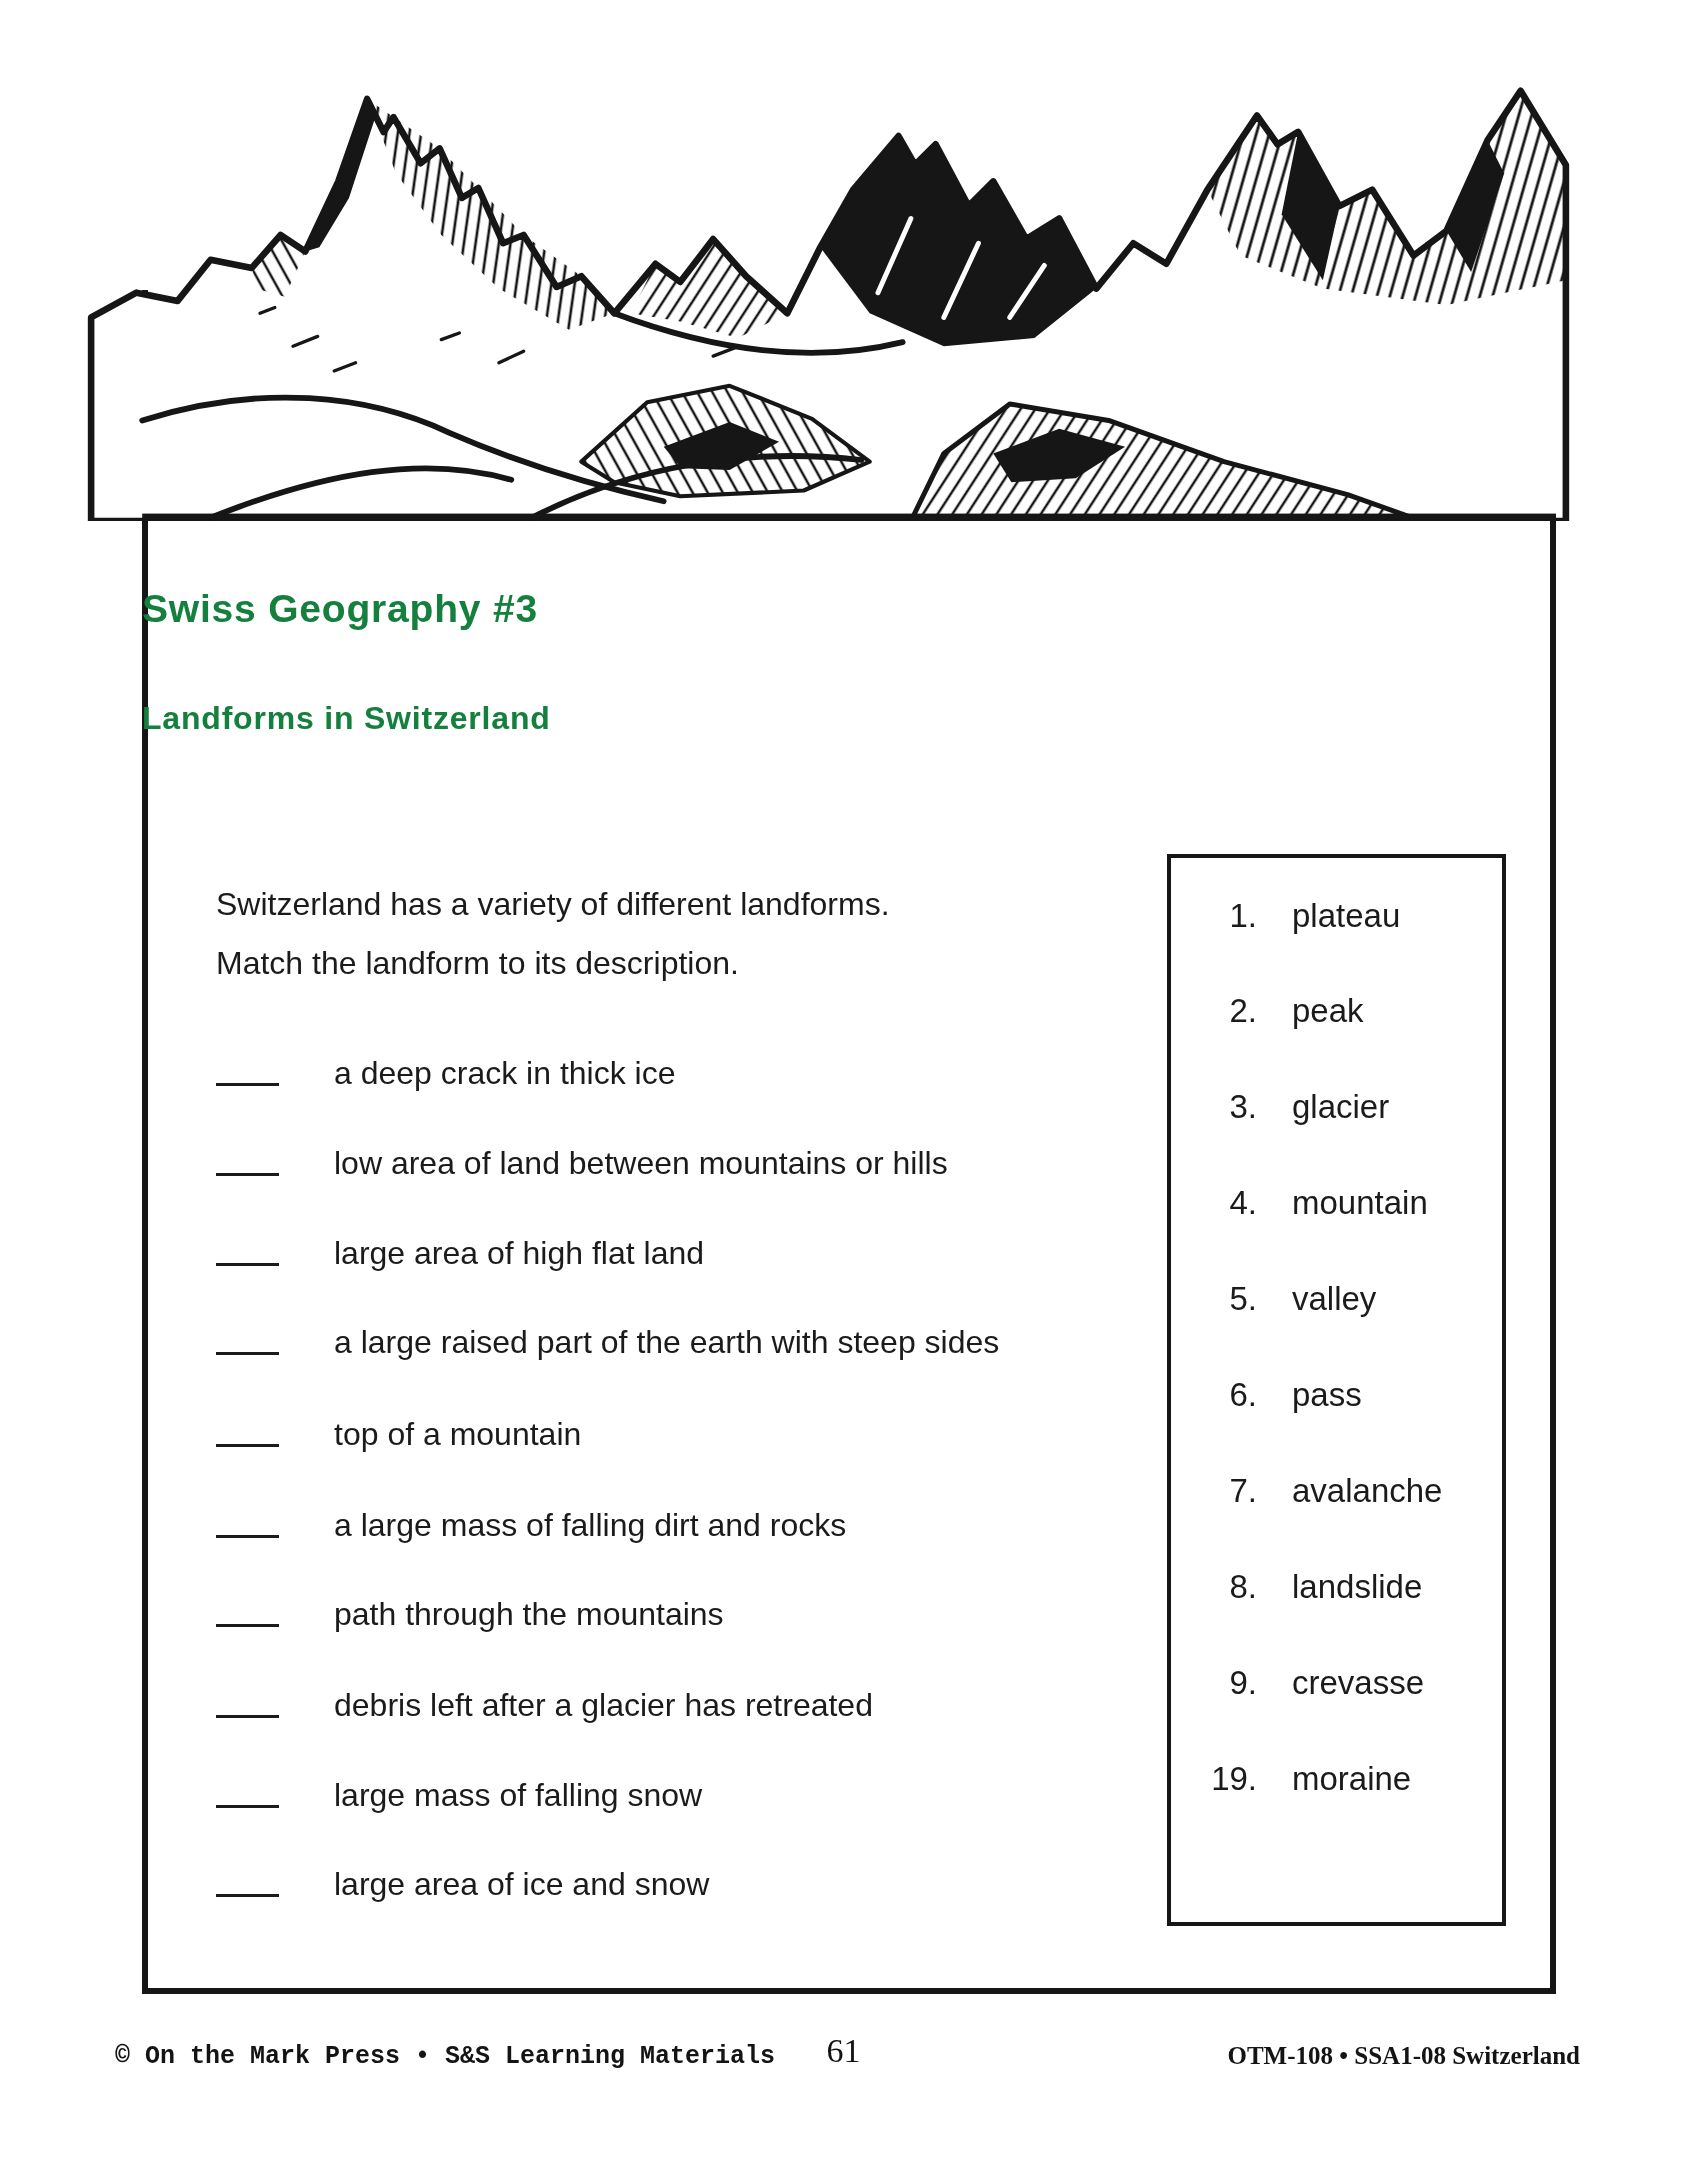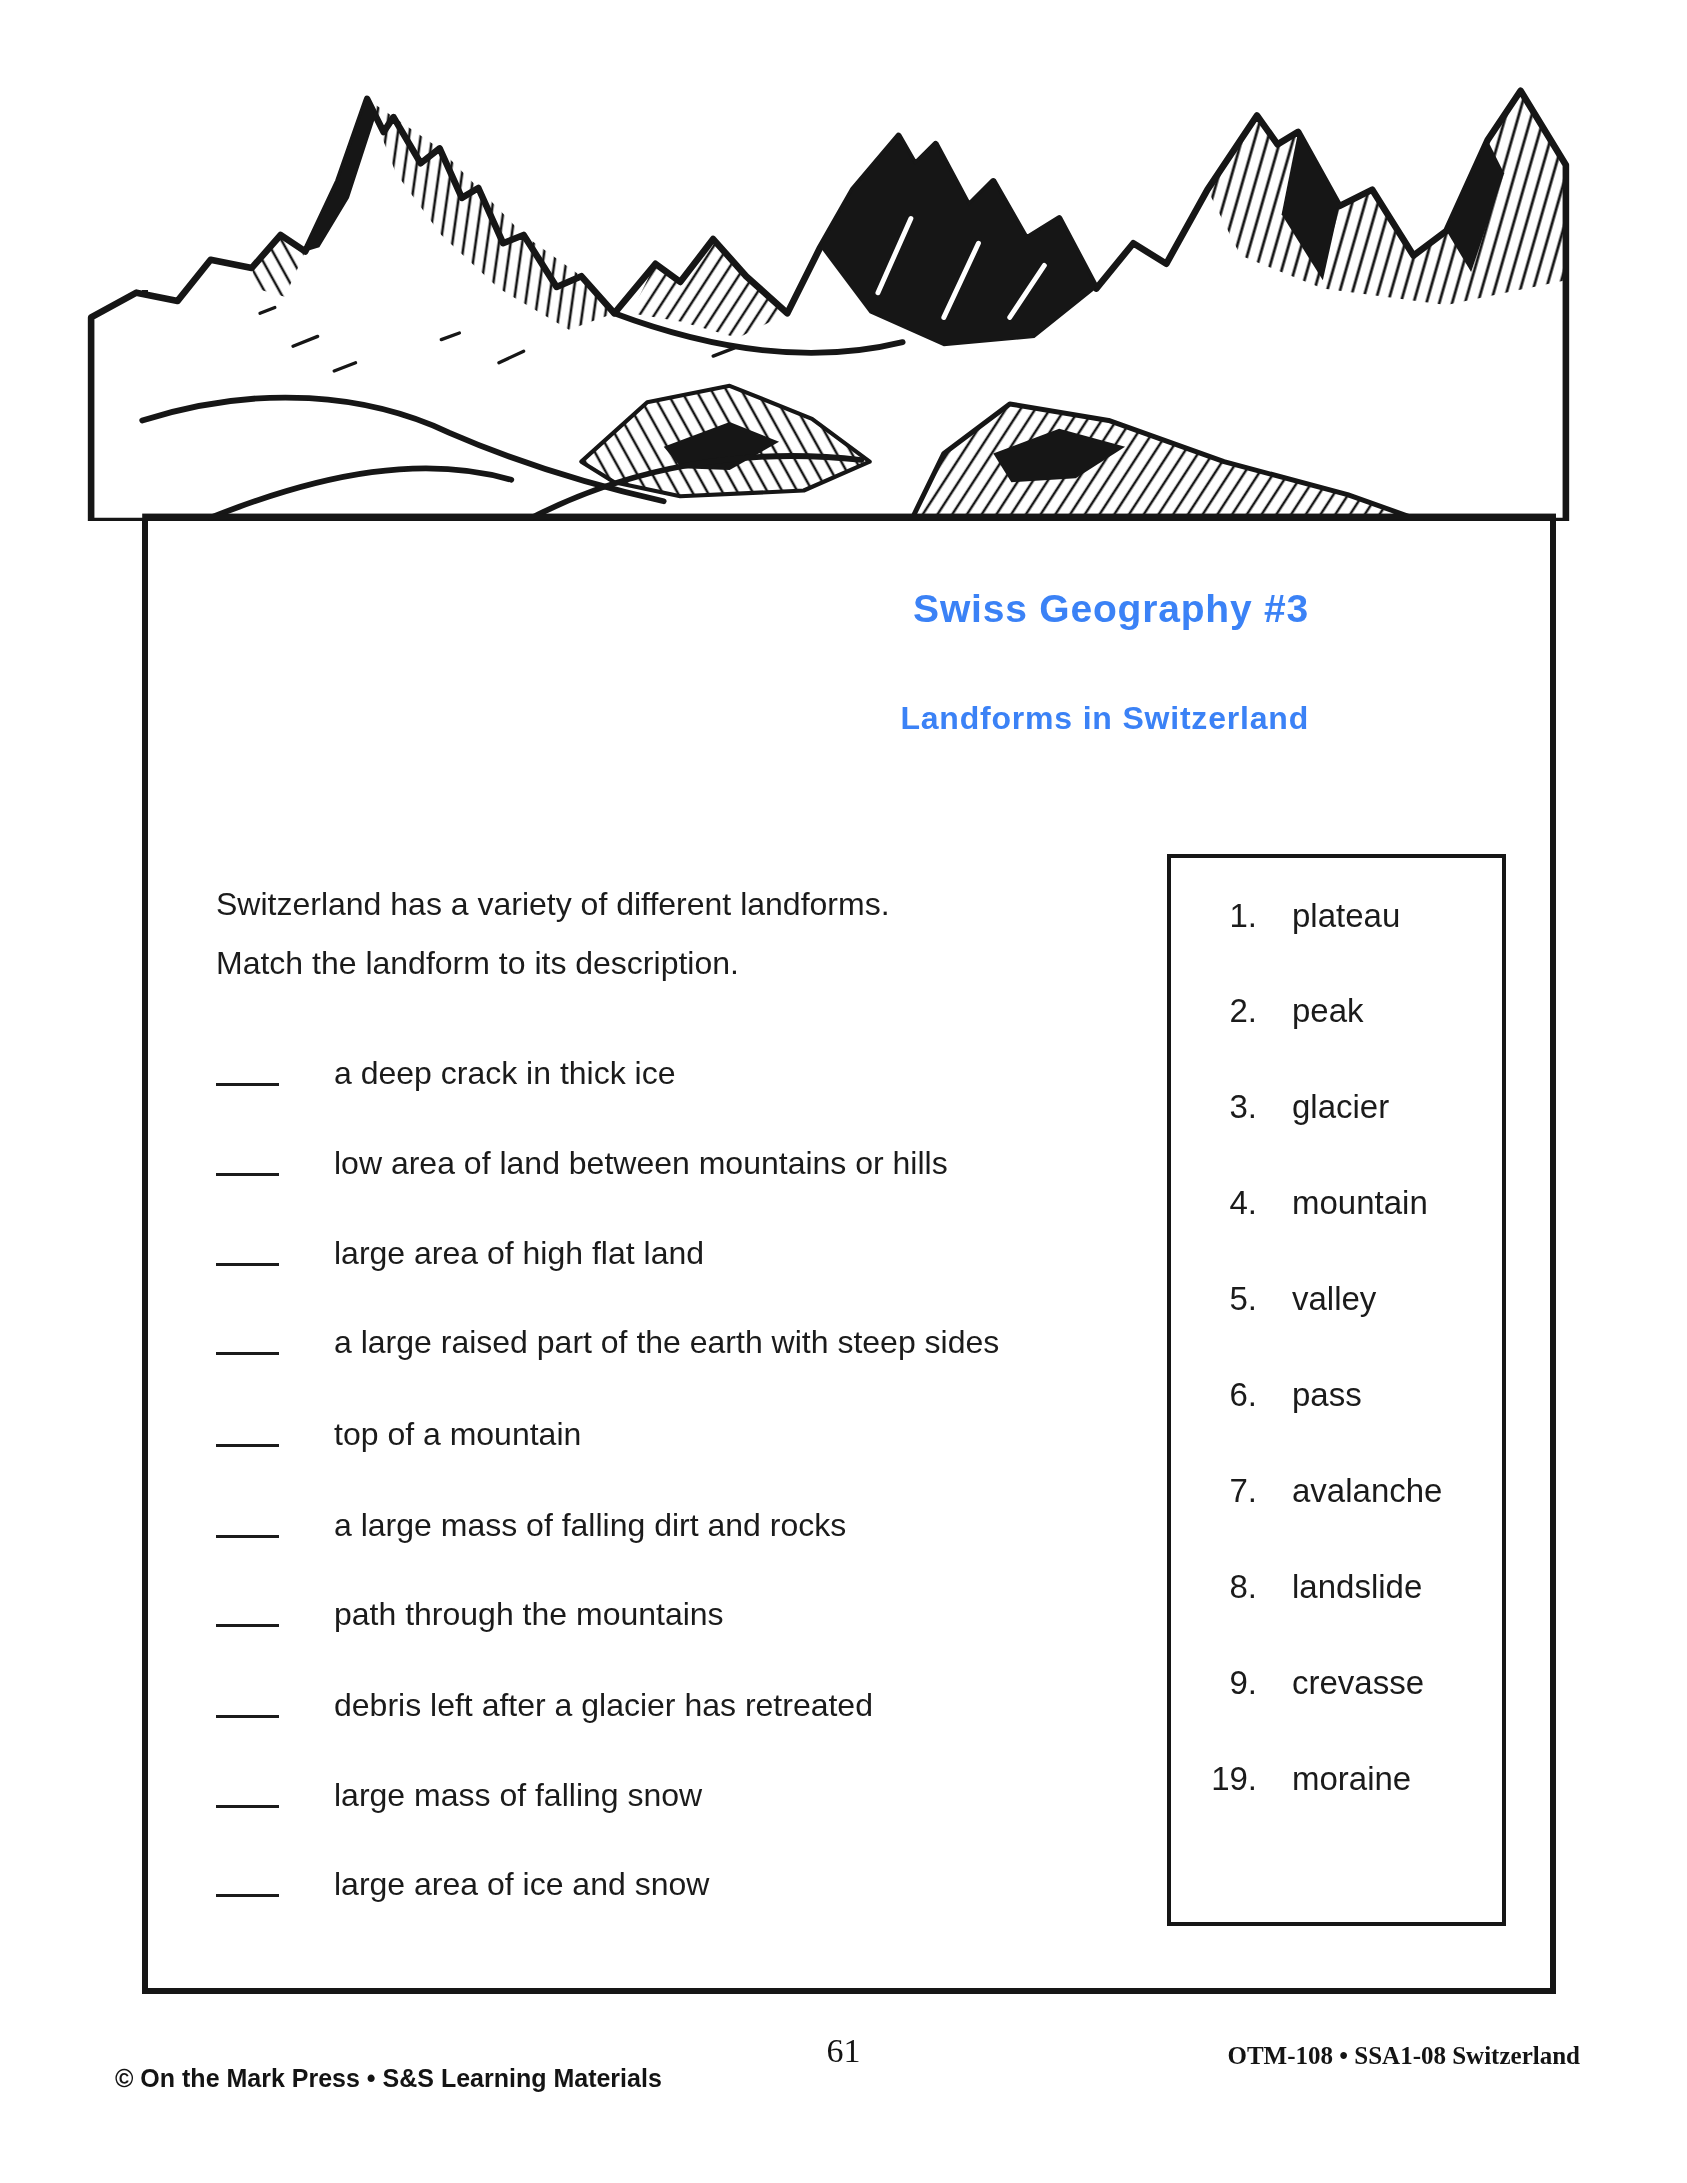--- a/index.html
+++ b/index.html
@@ -10,22 +10,22 @@
   }
   
   .frame{position:absolute; background:#161616; z-index:1;}
   #frame-left{left:142px; top:290px; width:5.8px; height:1704px;}
   #frame-right{left:1550px; top:166px; width:5.8px; height:1827px;}
   #frame-bottom{left:142px; top:1988px; width:1414px; height:5.8px;}
   
   #art{position:absolute; left:87px; top:66px; width:1483px; height:455px; z-index:2;}
   
   .title{
-    position:absolute; left:142px; width:1167px; text-align:right;
-    font-weight:700; letter-spacing:0.8px; color:#3b82f6; z-index:3;
+    position:absolute; left:142px; width:1167px; text-align:left;
+    font-weight:700; letter-spacing:0.8px; color:#15803d; z-index:3;
   }
   #title-main{top:587px; font-size:39px;}
   #title-sub{top:700px; font-size:32px;}
   
   .intro{position:absolute; left:216px; font-size:32px; color:#1b1b1b; z-index:3;}
   #intro-1{top:854px;margin-top:32px;}
   #intro-2{top:945px;}
   
   .desc-row{
     position:absolute; left:216px; display:flex; align-items:flex-end;
@@ -41,21 +41,21 @@
     border:4.1px solid #161616; background:#ffffff; z-index:3;
   }
   .wb-row{
     position:absolute; left:0; width:100%; display:flex; align-items:baseline;
     font-size:33px; line-height:40px; color:#1b1b1b;
   }
   .wb-num{display:inline-block; width:86px; text-align:right; flex:0 0 auto;}
   .wb-word{margin-left:35px; white-space:nowrap;}
   
   .footer{position:absolute; z-index:3; color:#141414;}
-  #footer-left{left:115px; top:2042px; font-family:Liberation Sans, sans-serif; font-weight:700; font-size:25px;margin-top:22px;}
+  #footer-left{left:115px; top:2042px; font-family:Liberation Mono, monospace; font-weight:700; font-size:25px;}
   #footer-page{left:0; top:2032px; width:1687px; text-align:center; font-family:"Liberation Serif", serif; font-size:34px;}
   #footer-right{right:107px; top:2042px; font-family:"Liberation Serif", serif; font-weight:700; font-size:25px;margin-left:29px;}
 </style>
 </head>
 <body>
 
 <div id="page">
 
   <div class="frame" id="frame-left"></div>
   <div class="frame" id="frame-right"></div>

